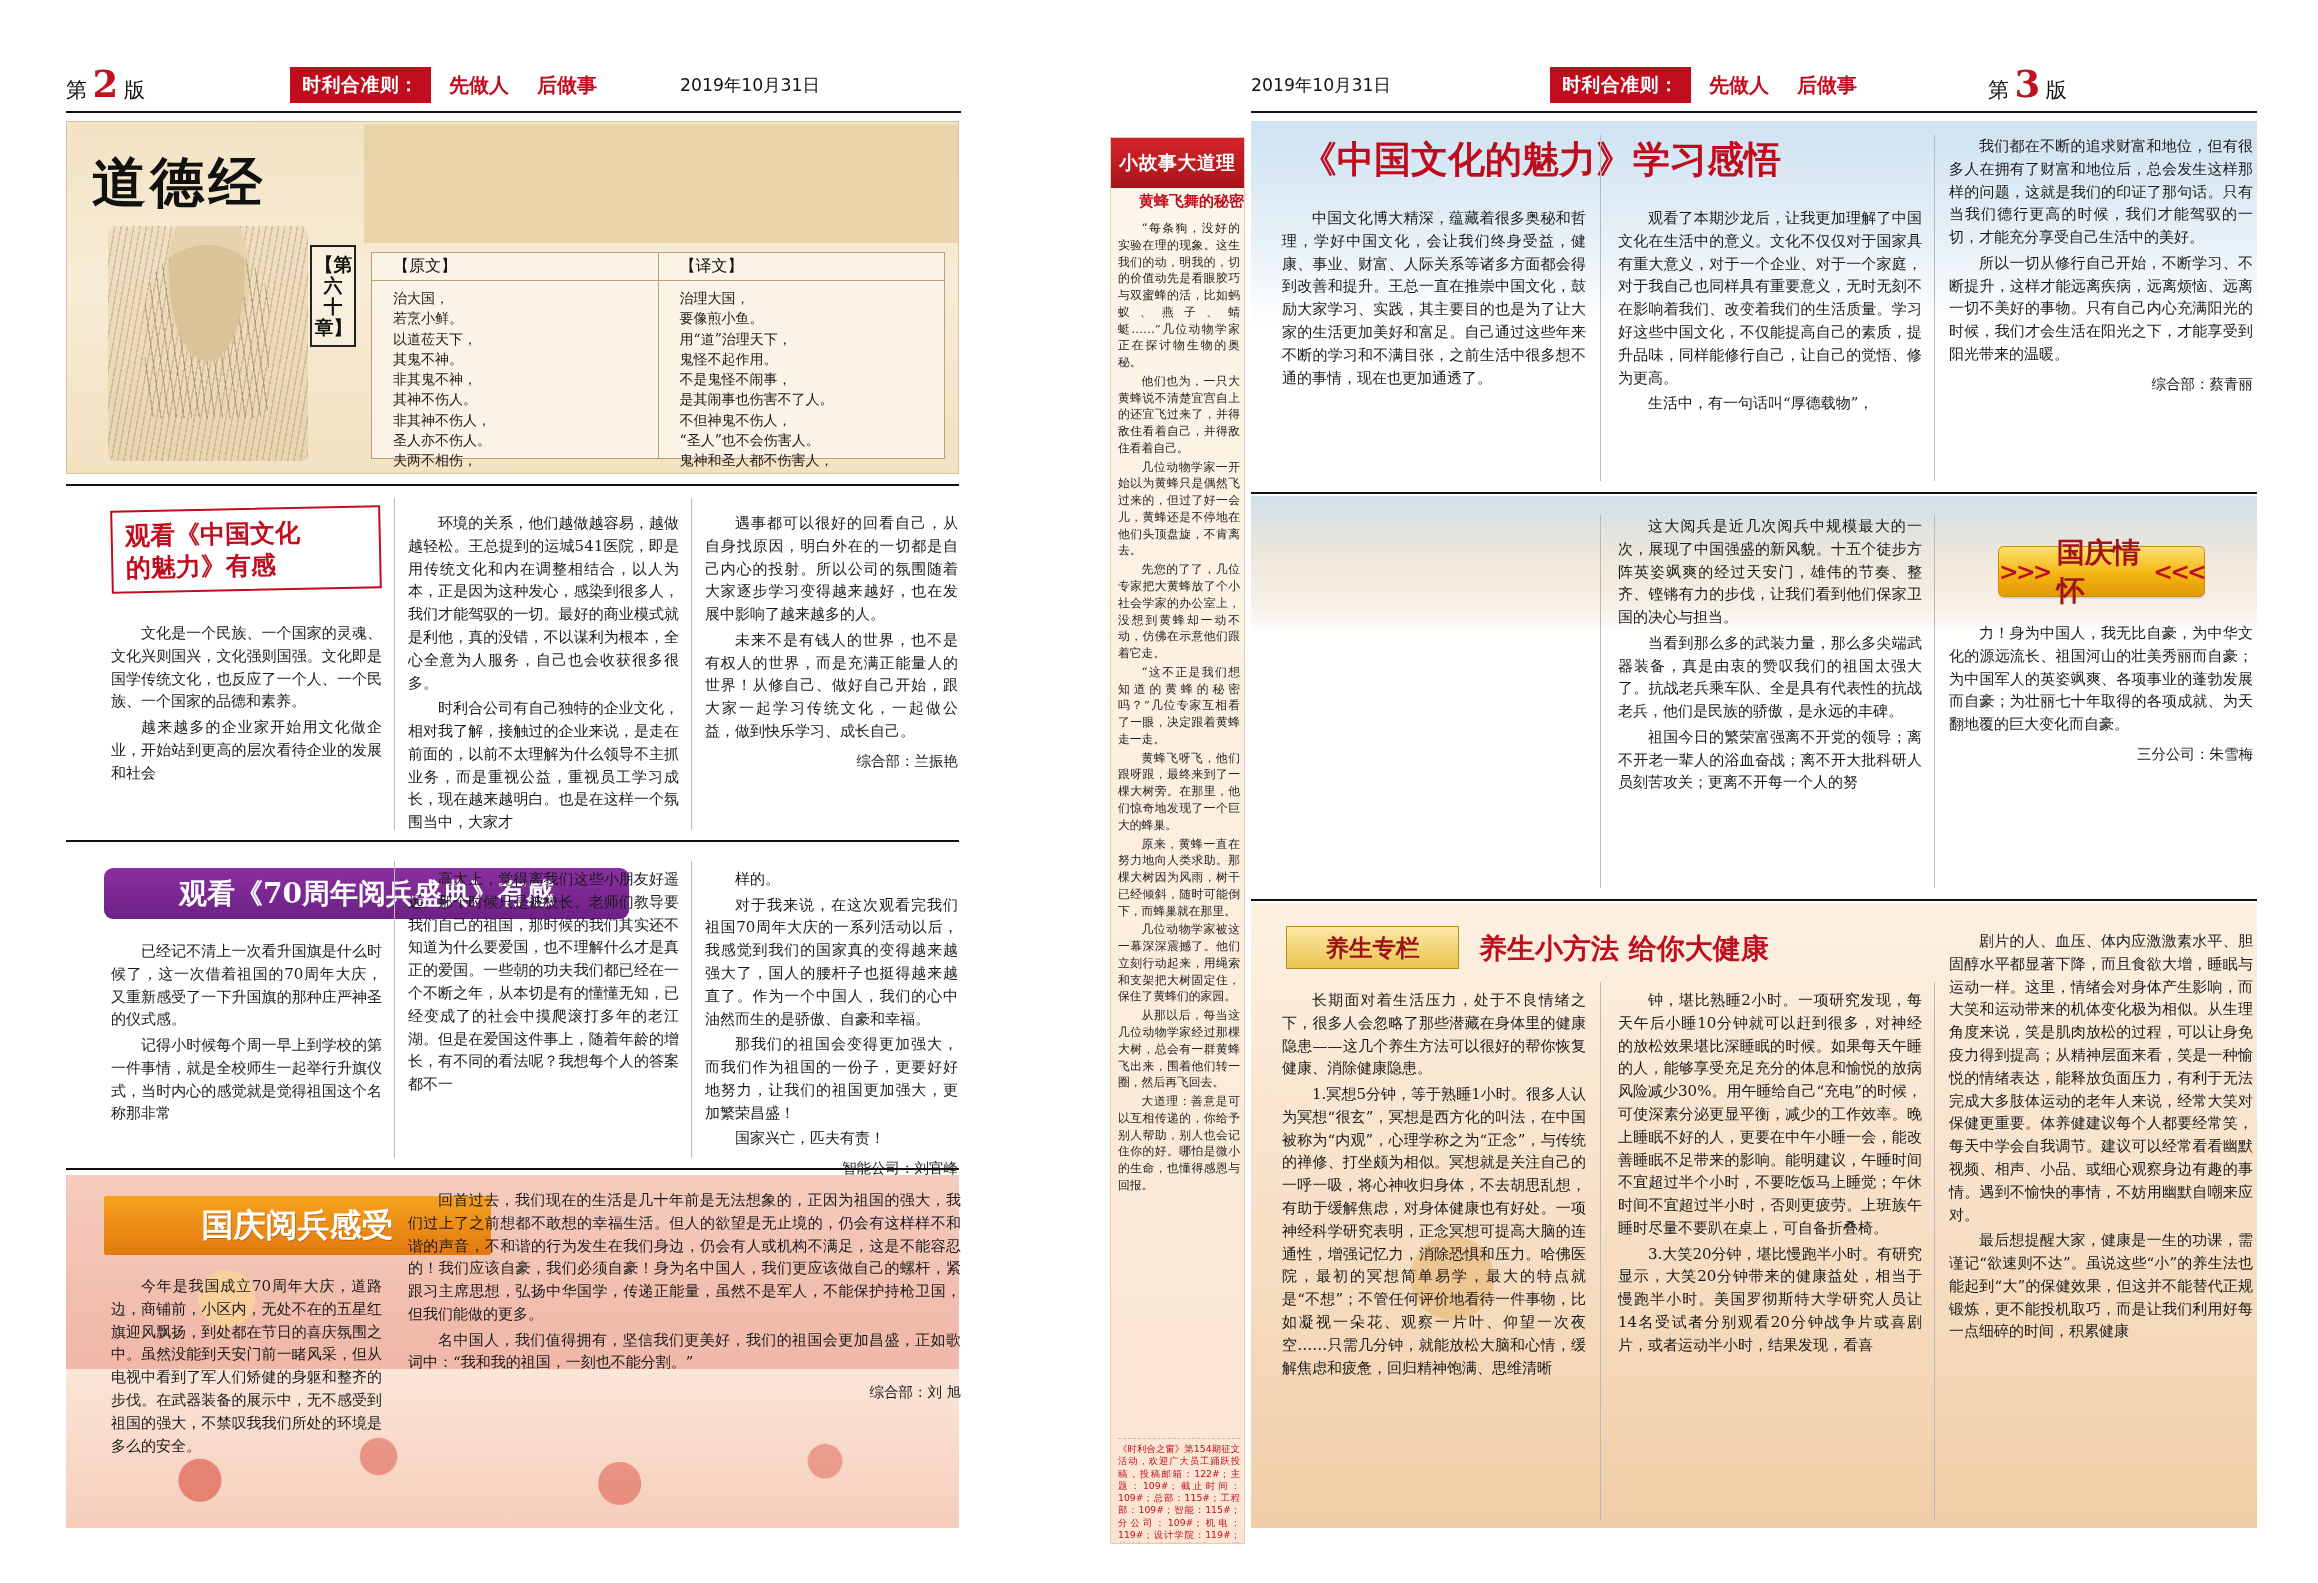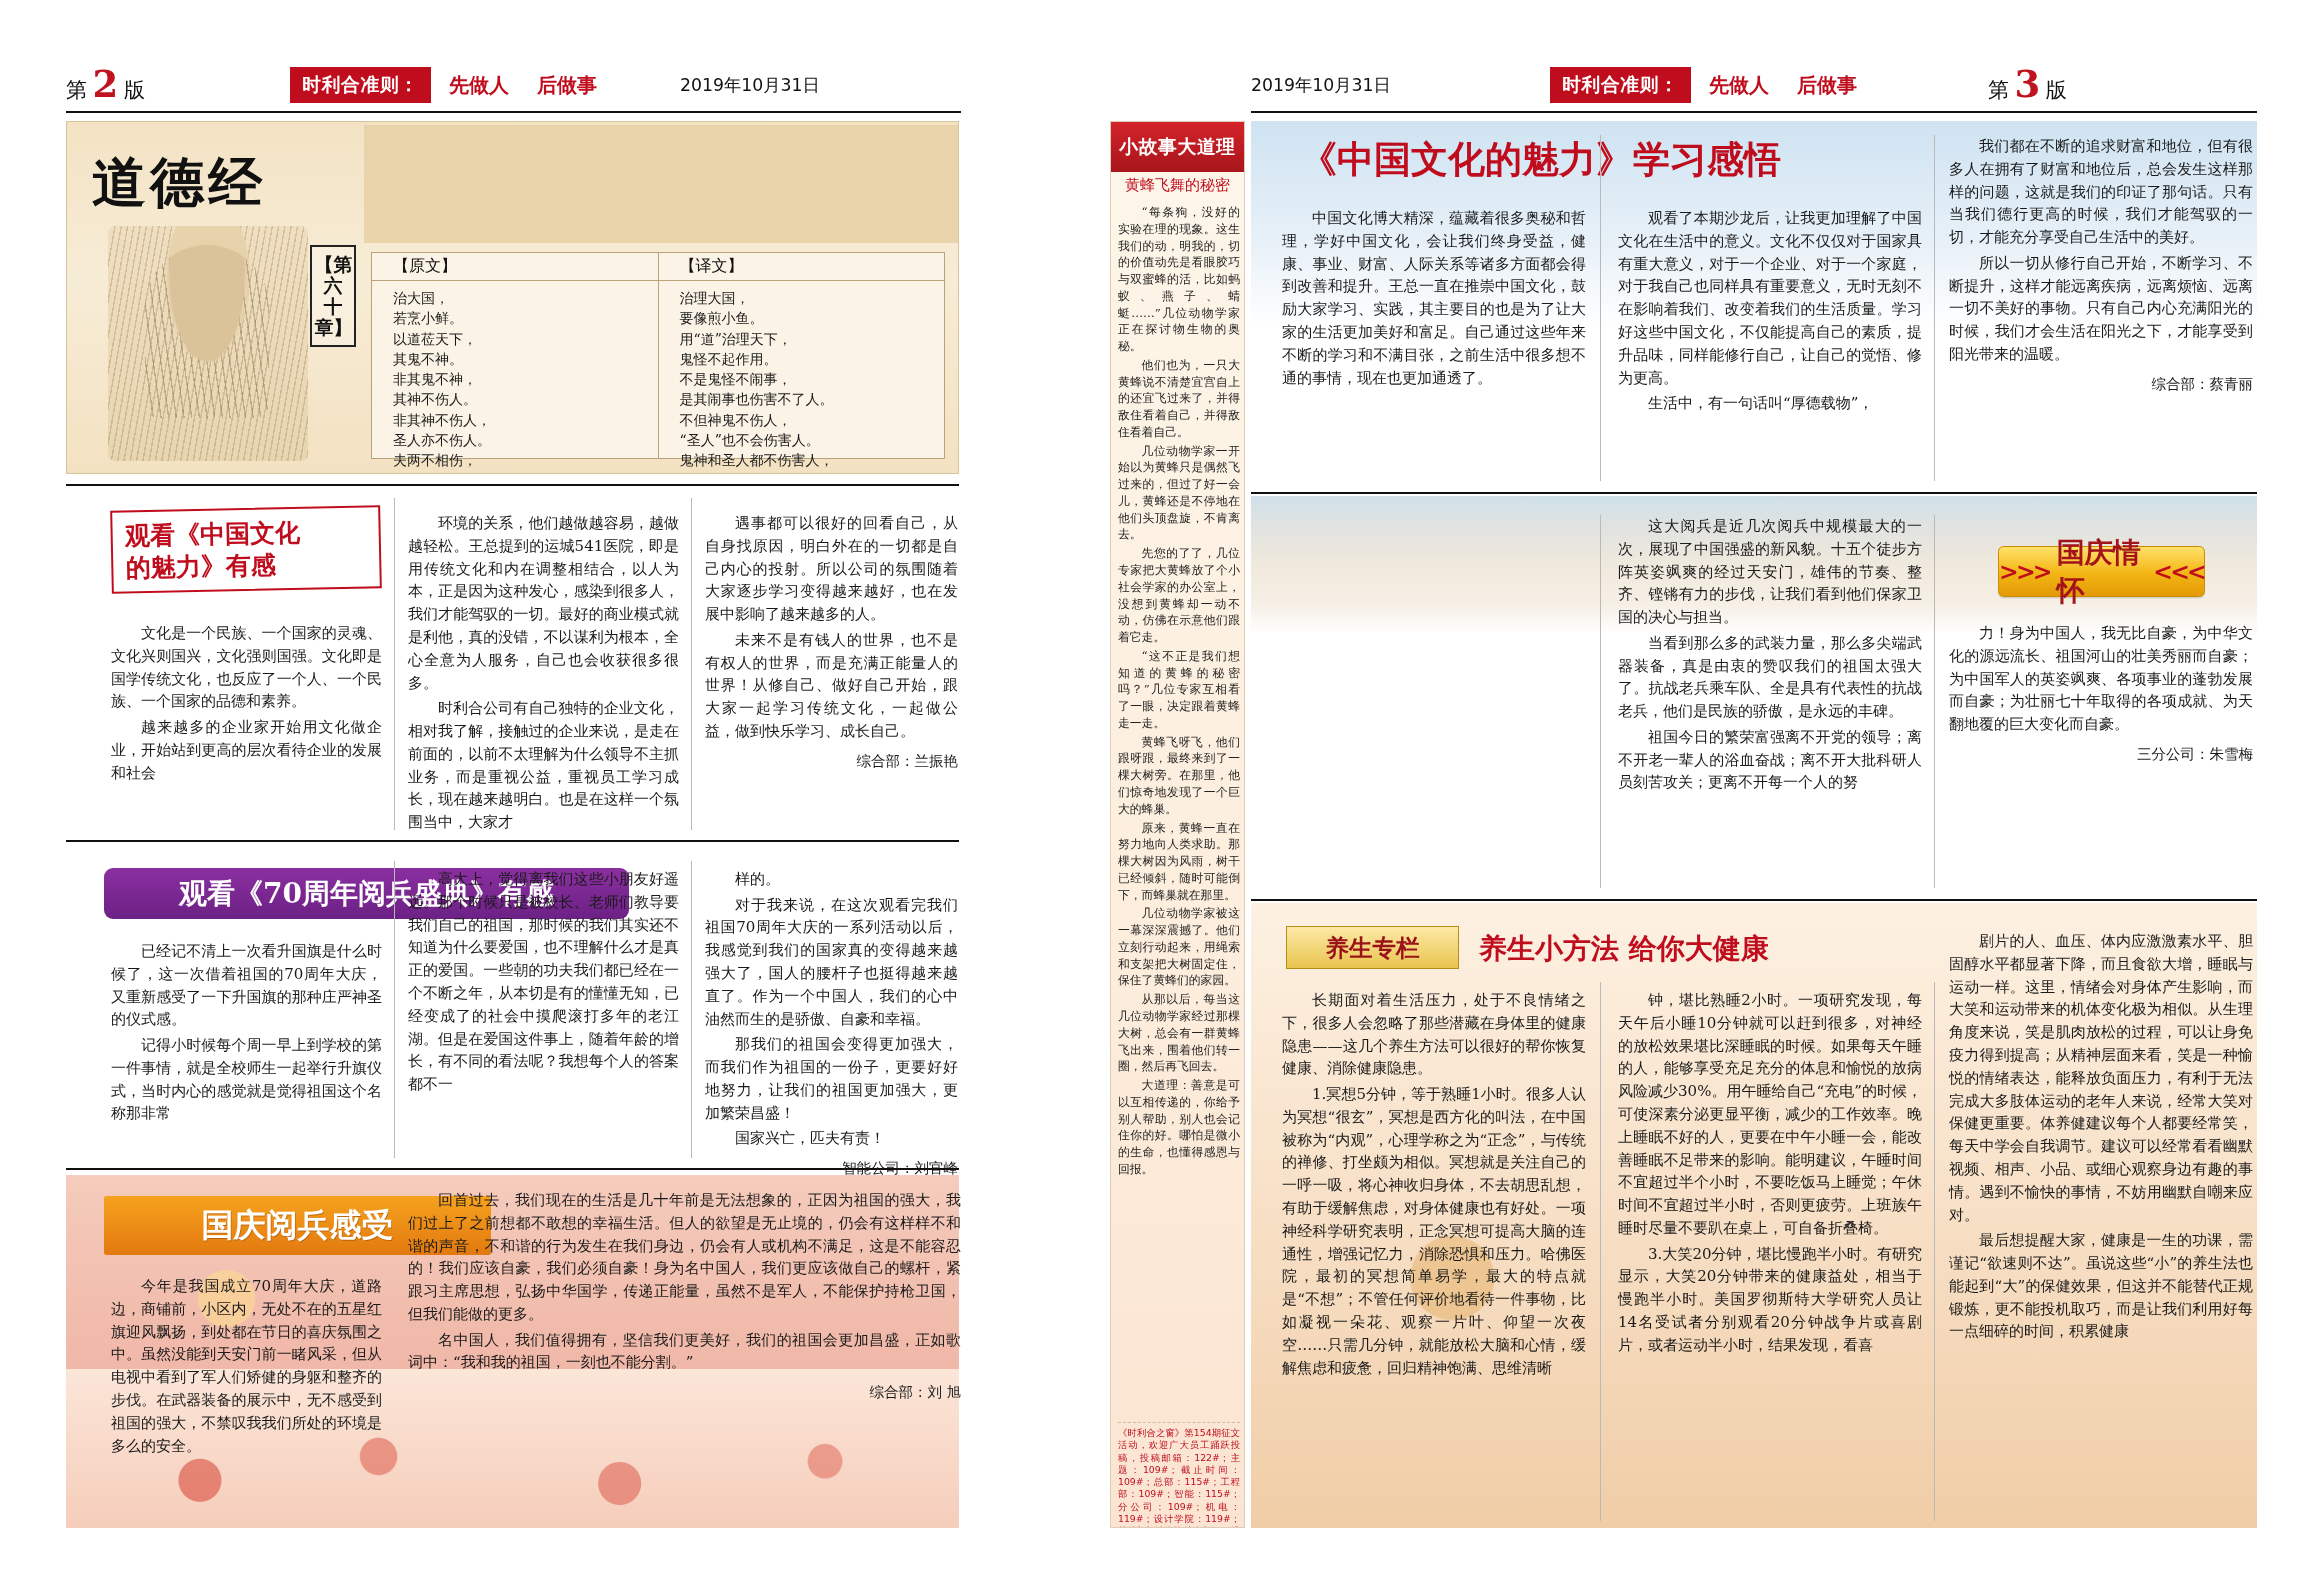--- a/index.html
+++ b/index.html
@@ -195,38 +195,38 @@
     font-family:"DejaVu Serif","Liberation Serif",serif;
     font-weight:bold;
     display:flex; align-items:center; justify-content:center;
     border-radius: 2.8px;
     text-shadow: 0.7px 0.7px 0 rgba(120,50,0,.4);
   }
 
   
   .center-col {
     position:absolute;
-    left: 1110px; top: 121px; width: 135px; height: 1407px;
+    left: 1110px; top: 137px; width: 135px; height: 1407px;
     background: linear-gradient(180deg,#fdf6ea 0%, #fdeedd 55%, #fbe4d2 100%);
     border: 0.7px solid #e0cdb4;
     overflow:hidden;
   }
   .cc-tab {
     position:absolute; left:0; top:0; width:100%; height: 50px;
     background: linear-gradient(180deg,#d4232a,#a8151c);
     color:#fff;
     display:flex; align-items:center; justify-content:center;
     font-family:"DejaVu Serif","Liberation Serif",serif;
     font-weight:bold; font-size: 18.7px; letter-spacing:0.7px;
   }
   .cc-sub {
     position:absolute; left:0; top: 54px; width:100%;
-    text-align:center; color:#c00d1e;
-    font-family:"DejaVu Serif","Liberation Serif",serif;
-    font-weight:normal; font-size: 15px;
+    text-align:right; color:#c00d1e;
+    font-family:"DejaVu Serif","Liberation Serif",serif;
+    font-weight:bold; font-size: 15px;
   }
   .cc-body {
     position:absolute; left: 7px; top: 82px; width: 122px; height: 1217px;
     font-family:"DejaVu Serif","Liberation Serif",serif;
     font-size: 11.8px; line-height: 1.42; color:#222;
     text-align: justify;
     overflow: hidden;
   }
   .cc-body p { margin:0 0 2.1px 0; text-indent:2em; }
   .cc-ad {

